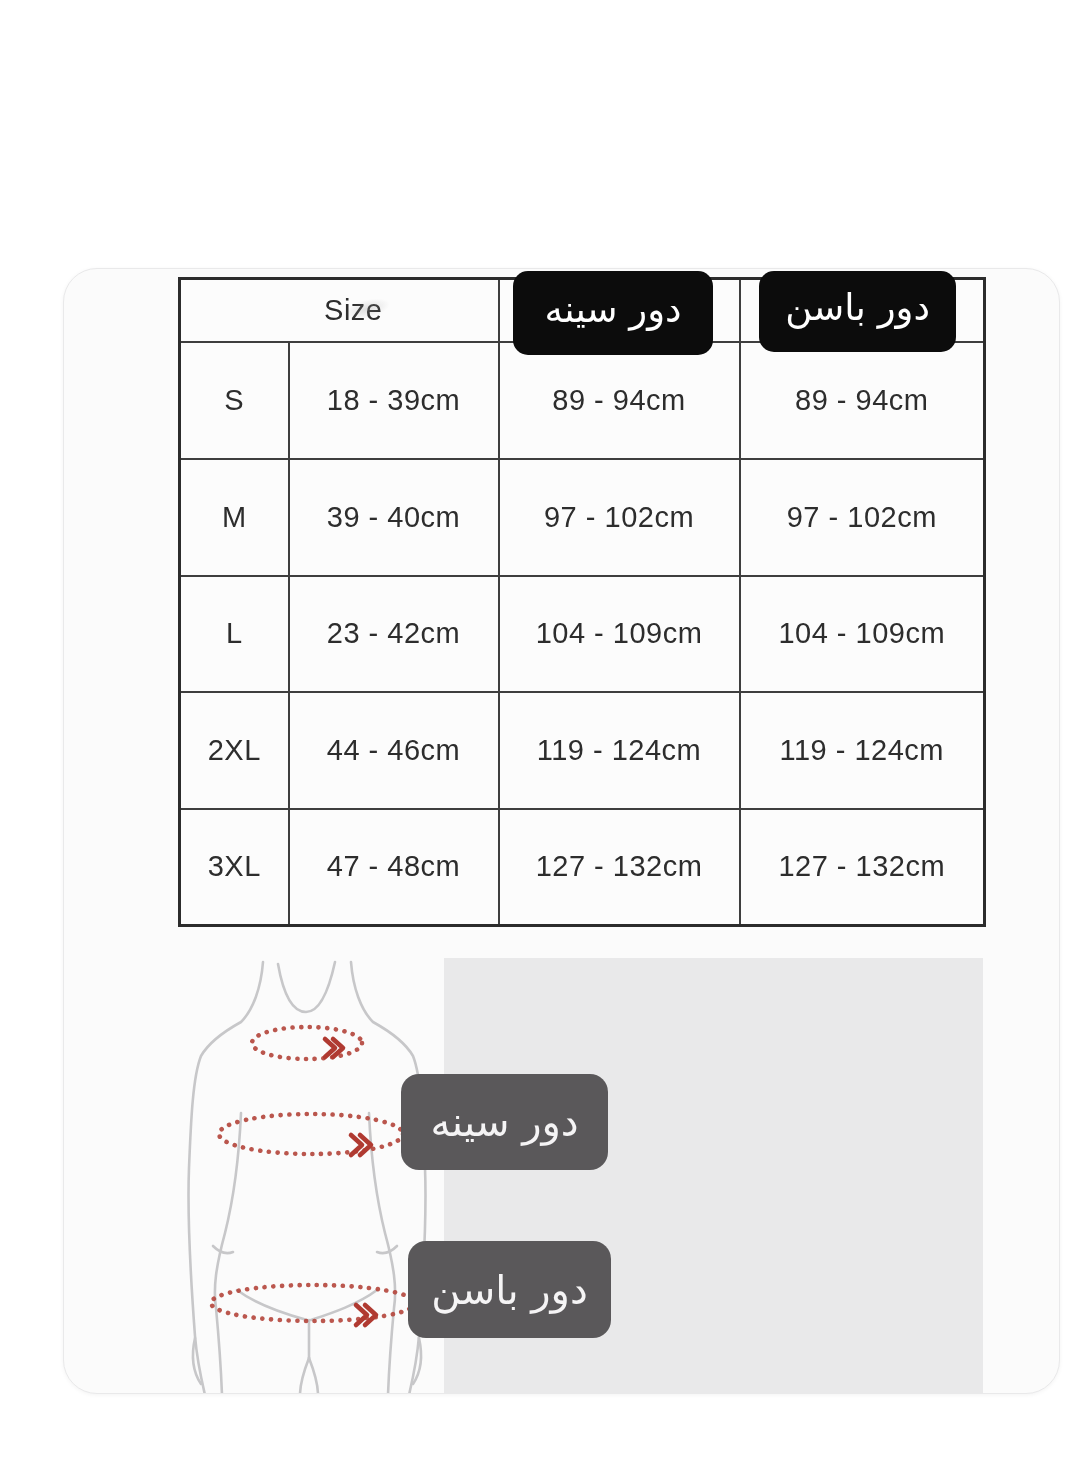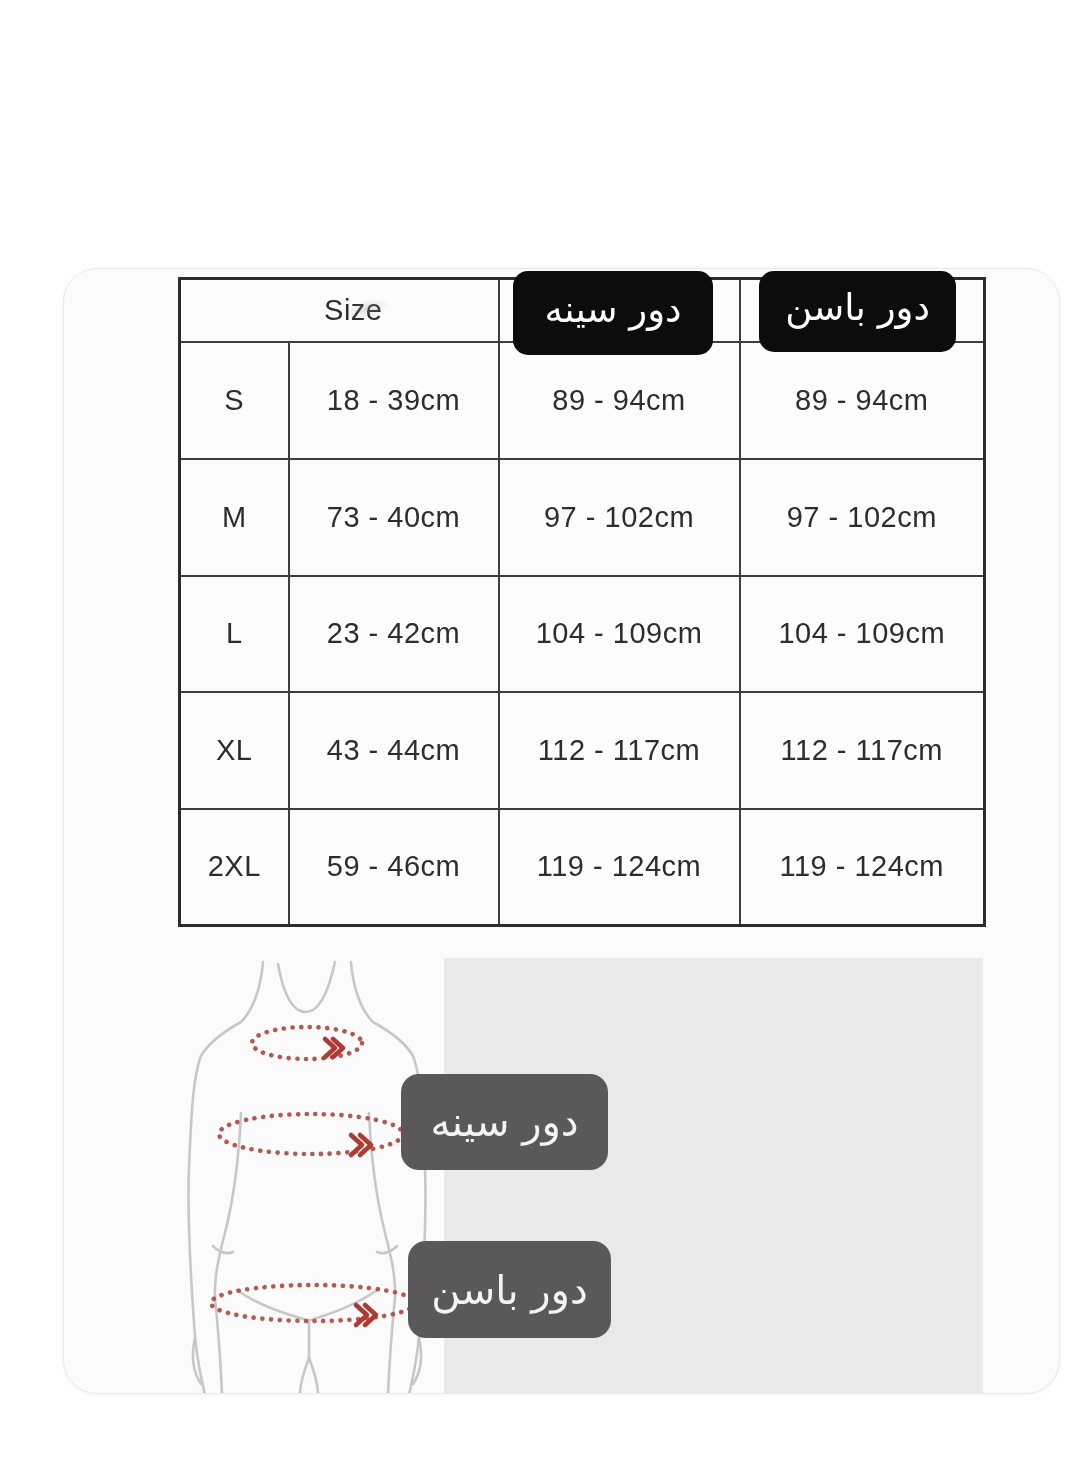--- a/index.html
+++ b/index.html
@@ -79,41 +79,41 @@
         <th></th>
       </tr>
       <tr class="data-row">
         <td>S</td>
         <td>18 - 39cm</td>
         <td>89 - 94cm</td>
         <td>89 - 94cm</td>
       </tr>
       <tr class="data-row">
         <td>M</td>
-        <td>73 - 40cm</td>
+        <td>39 - 40cm</td>
         <td>97 - 102cm</td>
         <td>97 - 102cm</td>
       </tr>
       <tr class="data-row">
         <td>L</td>
         <td>23 - 42cm</td>
         <td>104 - 109cm</td>
         <td>104 - 109cm</td>
       </tr>
       <tr class="data-row">
-        <td>XL</td>
-        <td>43 - 44cm</td>
-        <td>112 - 117cm</td>
-        <td>112 - 117cm</td>
+        <td>2XL</td>
+        <td>44 - 46cm</td>
+        <td>119 - 124cm</td>
+        <td>119 - 124cm</td>
       </tr>
       <tr class="data-row">
-        <td>2XL</td>
-        <td>59 - 46cm</td>
-        <td>119 - 124cm</td>
-        <td>119 - 124cm</td>
+        <td>3XL</td>
+        <td>47 - 48cm</td>
+        <td>127 - 132cm</td>
+        <td>127 - 132cm</td>
       </tr>
     </tbody>
       </table>
 
     <div class="smudge"></div>
 
     <div class="chip chip-chest">
       <span>دور سینه</span>
     </div>
     <div class="chip chip-hip">

